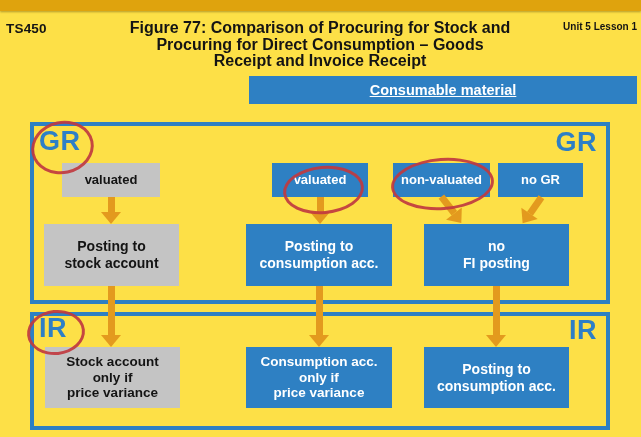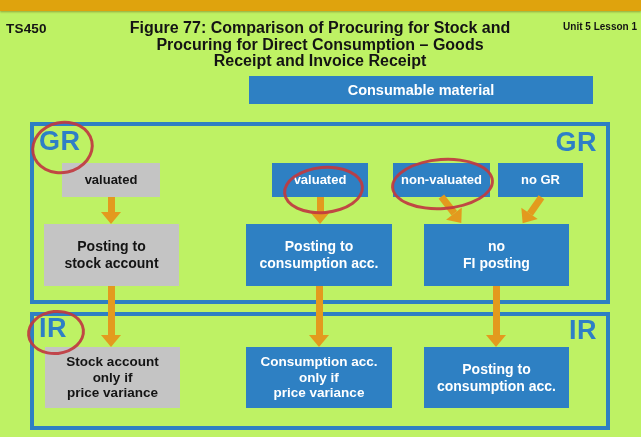--- a/index.html
+++ b/index.html
@@ -1,17 +1,17 @@
 <!DOCTYPE html>
 <html><head>
 <meta charset="utf-8">
 <style>
   html,body{margin:0;padding:0;background:#ffffff;}
   .slide{
-    position:relative;width:641px;height:437px;background:#bef264;overflow:hidden;
+    position:relative;width:641px;height:437px;background:#fde047;overflow:hidden;
     font-family:"Liberation Sans","DejaVu Sans",sans-serif;font-weight:bold;color:#141414;
   }
   .abs{position:absolute;}
   .topbar{left:0;top:8;width:641px;height:11px;background:#DFA30D;box-shadow:0 1px 2px rgba(90,70,10,.45);}
   .course{left:6px;top:21px;font-size:13.5px;letter-spacing:.2px;}
   .title{left:120px;top:20px;width:400px;text-align:center;font-size:16px;line-height:16.5px;white-space:pre-line;}
   .unit{left:500px;top:21px;width:137px;text-align:right;font-size:10px;}
   .hdrbox{height:28px;display:flex;align-items:center;justify-content:center;font-size:14.5px;}
   .graybg{background:#C4C4C4;color:#141414;}
   .bluebg{background:#2E80C3;color:#ffffff;}
@@ -33,21 +33,21 @@
 
 <div class="slide">
 
   <div class="abs topbar"></div>
   <div class="abs course">TS450</div>
   <div class="abs title">Figure 77: Comparison of Procuring for Stock and
 Procuring for Direct Consumption – Goods
 Receipt and Invoice Receipt</div>
   <div class="abs unit">Unit 5 Lesson 1</div>
 
-  <div class="abs hdrbox bluebg" style="left:249px;top:76px;width:344px;">Consumable material</div>
+  <div class="abs hdrbox bluebg" style="left:249px;top:76px;width:388px;text-decoration:underline;">Consumable material</div>
 
   <div class="abs section" style="left:30px;top:122px;width:572px;height:174px;"></div>
   <div class="abs seclabel" style="left:39px;top:128px;">GR</div>
   <div class="abs seclabel" style="left:540px;top:129px;width:57px;text-align:right;">GR</div>
 
   <div class="abs box lbl graybg" style="left:62px;top:163px;width:98px;">valuated</div>
   <div class="abs box lbl bluebg" style="left:272px;top:163px;width:96px;">valuated</div>
   <div class="abs box lbl bluebg" style="left:498px;top:163px;width:85px;">no GR</div>
   <div class="abs box lbl bluebg" style="left:393px;top:163px;width:97px;">non-valuated</div>
 

